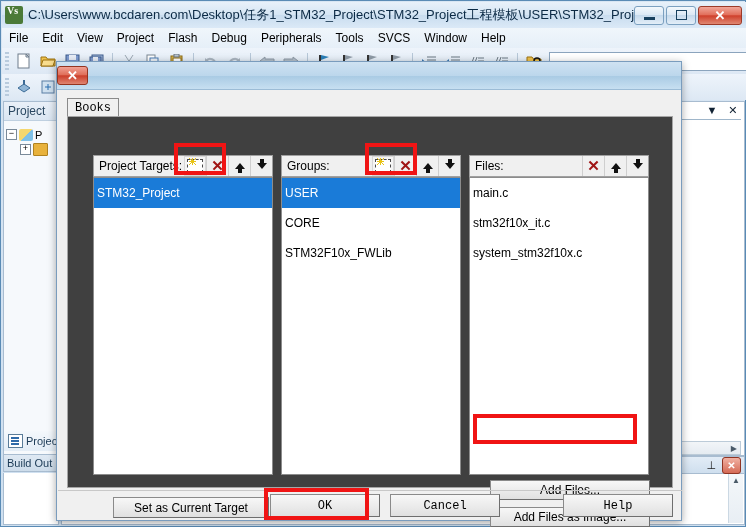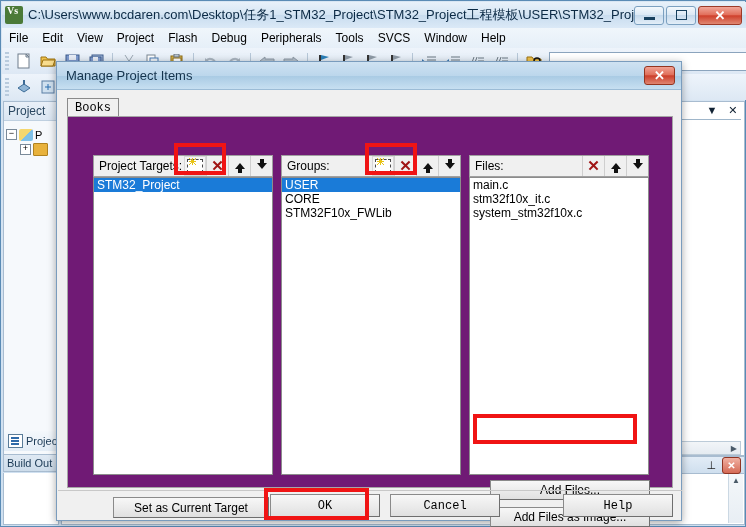--- a/index.html
+++ b/index.html
@@ -306,21 +306,21 @@
     height: 21px;
     background: #f0f0f0;
     border-color: #a0a0a0;
     font-weight: normal;
     position: relative; z-index: 3;
   }
   #dlg-tabpage {
     position: absolute; left: 10px; top: 54px;
     width: 606px; height: 372px;
     border: 1px solid #a6a6a6;
-    background: #701a75;
+    background: #404040;
     box-sizing: border-box;
   }
 
   
   .col-header {
     position: absolute;
     height: 22px;
     border: 1px solid #a0a0a0;
     background: #f0f0f0;
     display: flex; align-items: center;
@@ -345,21 +345,21 @@
   }
   .listbox {
     position: absolute;
     background: #fff;
     border: 1px solid #8c8c8c;
     overflow: hidden;
     box-sizing: border-box;
   }
   .lrow {
     font-size: 12px; color:#000;
-    padding: 0 3px; height: 14px; line-height: 14px;
+    padding: 8px 3px; height: 14px; line-height: 14px;
     white-space: nowrap;
     font-family: "Liberation Sans", sans-serif;
   }
   .lrow.sel { background: #1a7bd8; color: #fff; }
 
   
   .icon-newfolder {
     width: 14px; height: 12px;
     border: 1px dashed #4a4a4a;
     background: #fff;
@@ -648,21 +648,20 @@
   </div>
   <div id="buildout-body">
     <div id="buildout-vscroll">
       <span class="sarrow">▲</span>
     </div>
   </div>
 
   <div id="dialog">
 
     <div id="dlg-titlebar">
-      <div id="dlg-title">Manage Project Items</div>
       <div id="dlg-close">✕</div>
     </div>
 
     <div id="dlg-tabs">
       <div class="dtab">Books</div>
     </div>
 
     <div id="dlg-tabpage">
 
       <div class="col-header" style="left:25px; top:38px; width:180px;">

